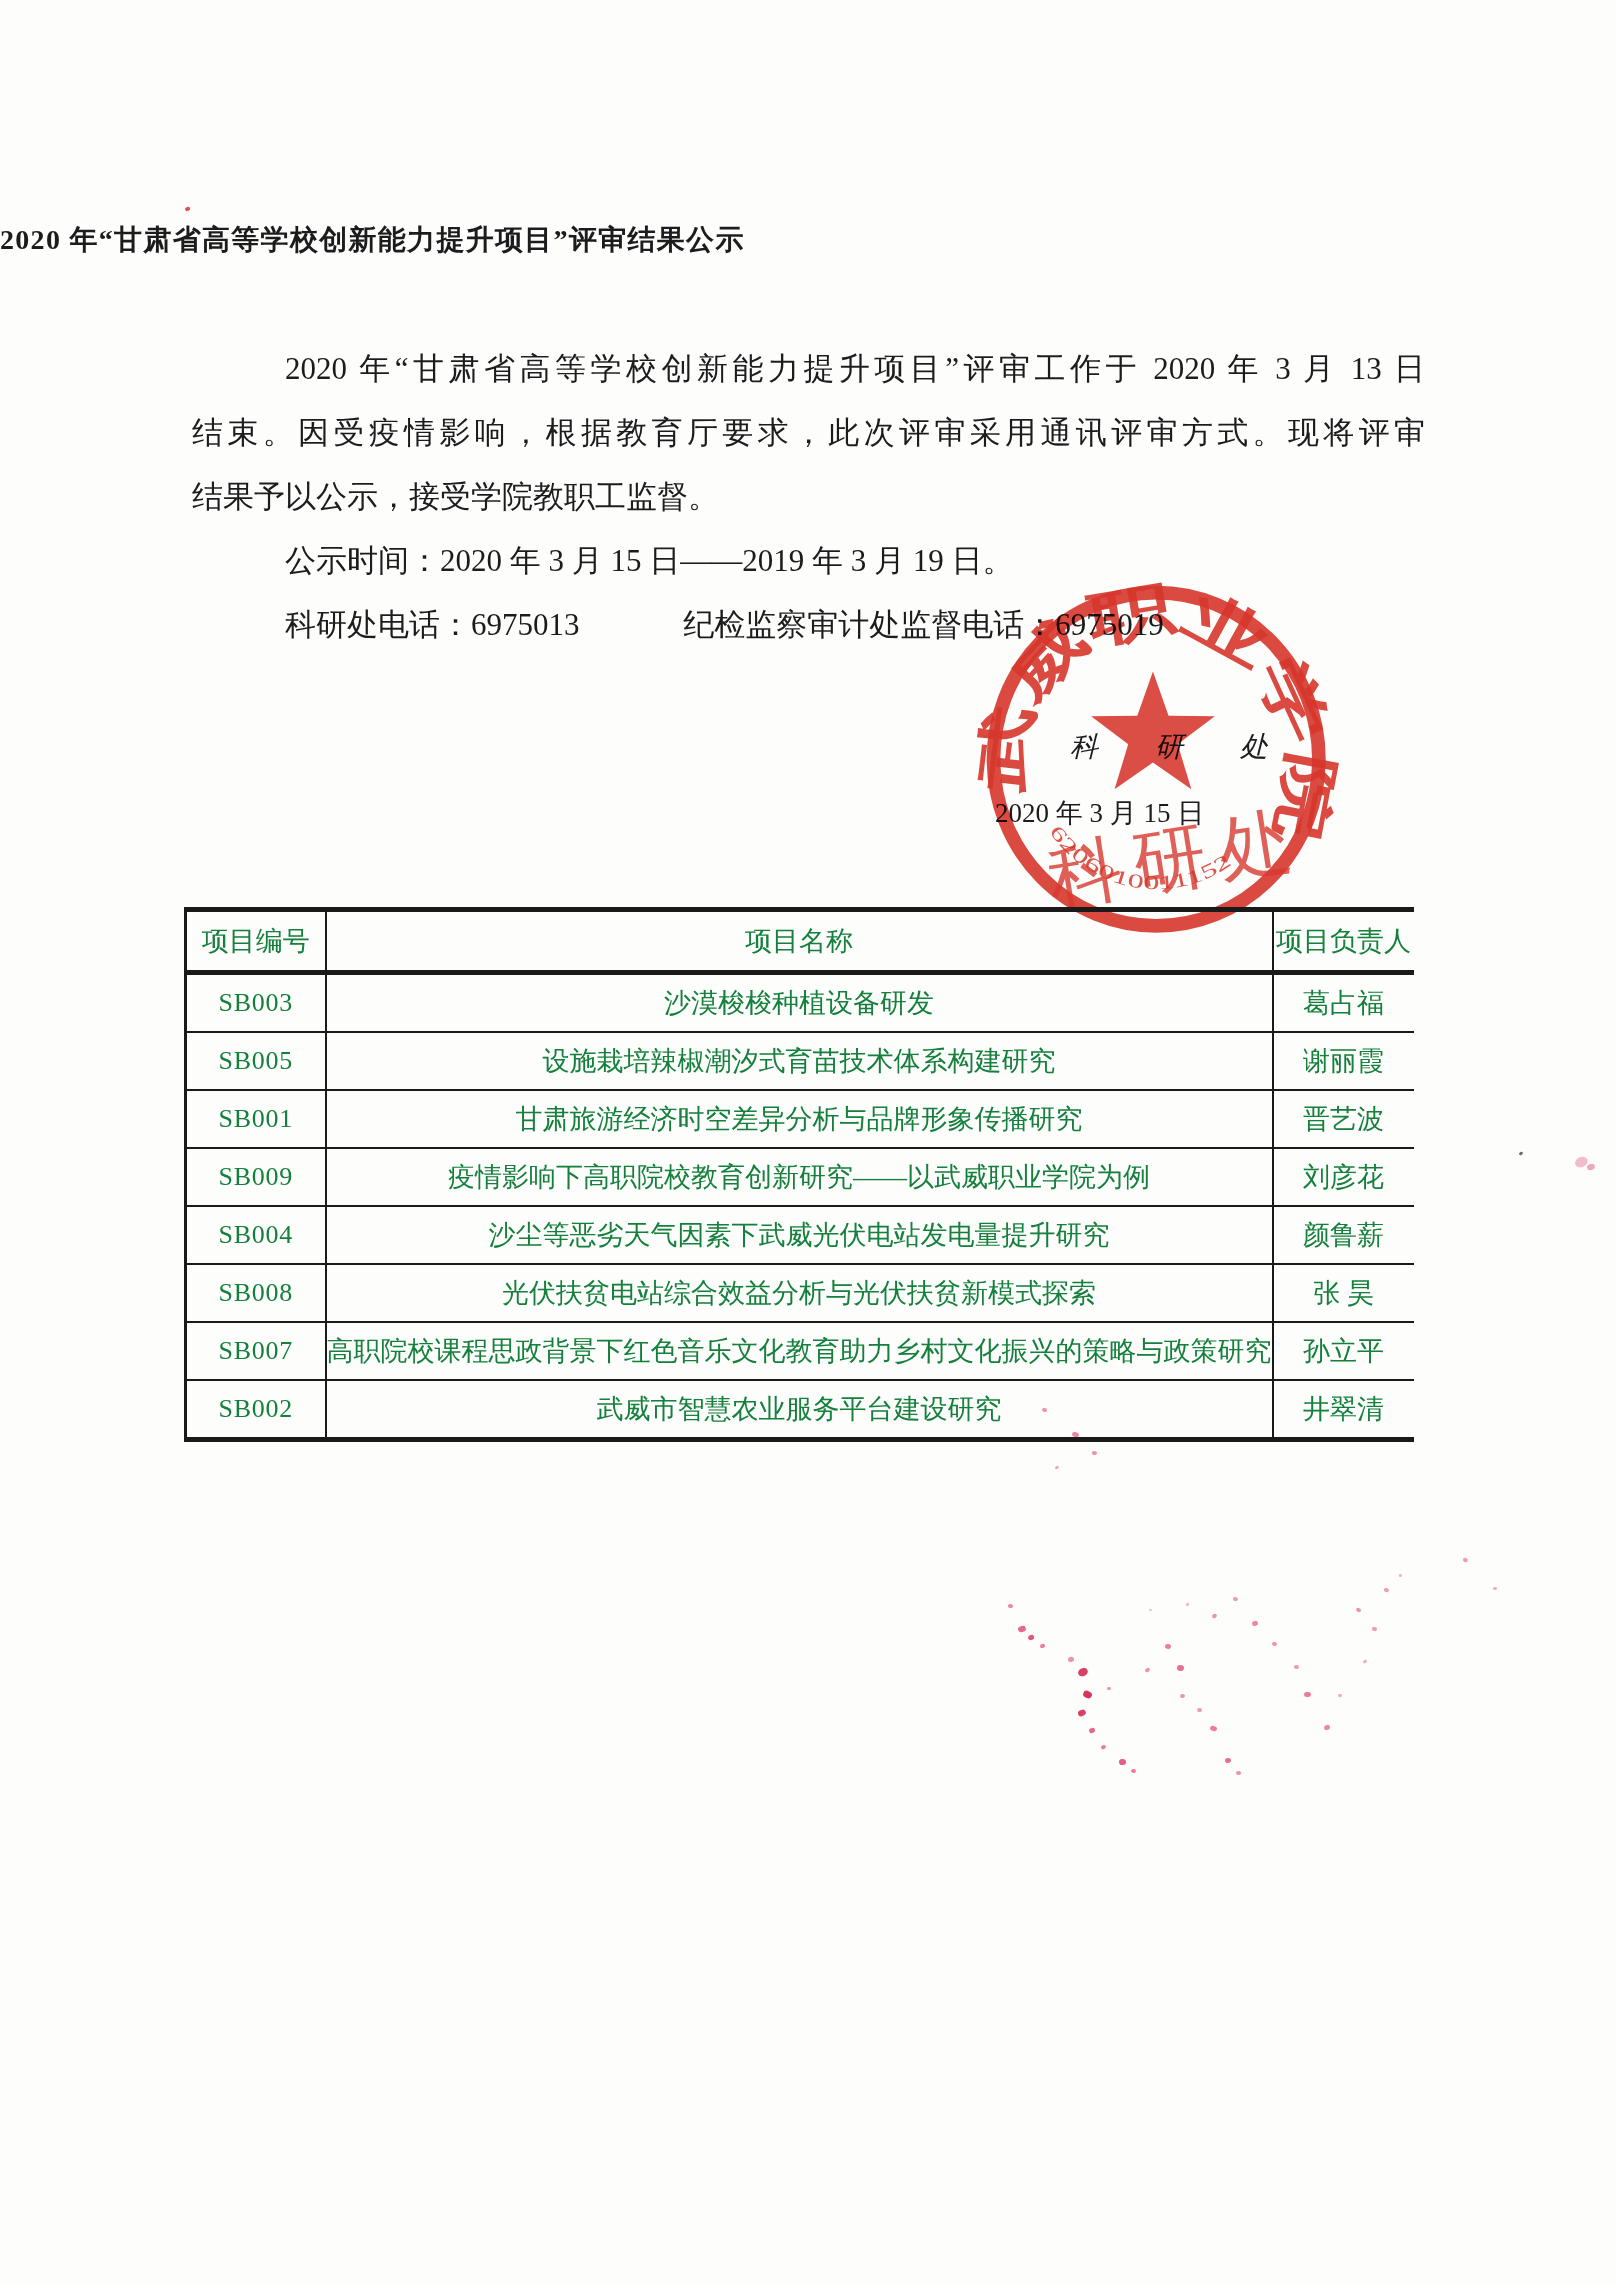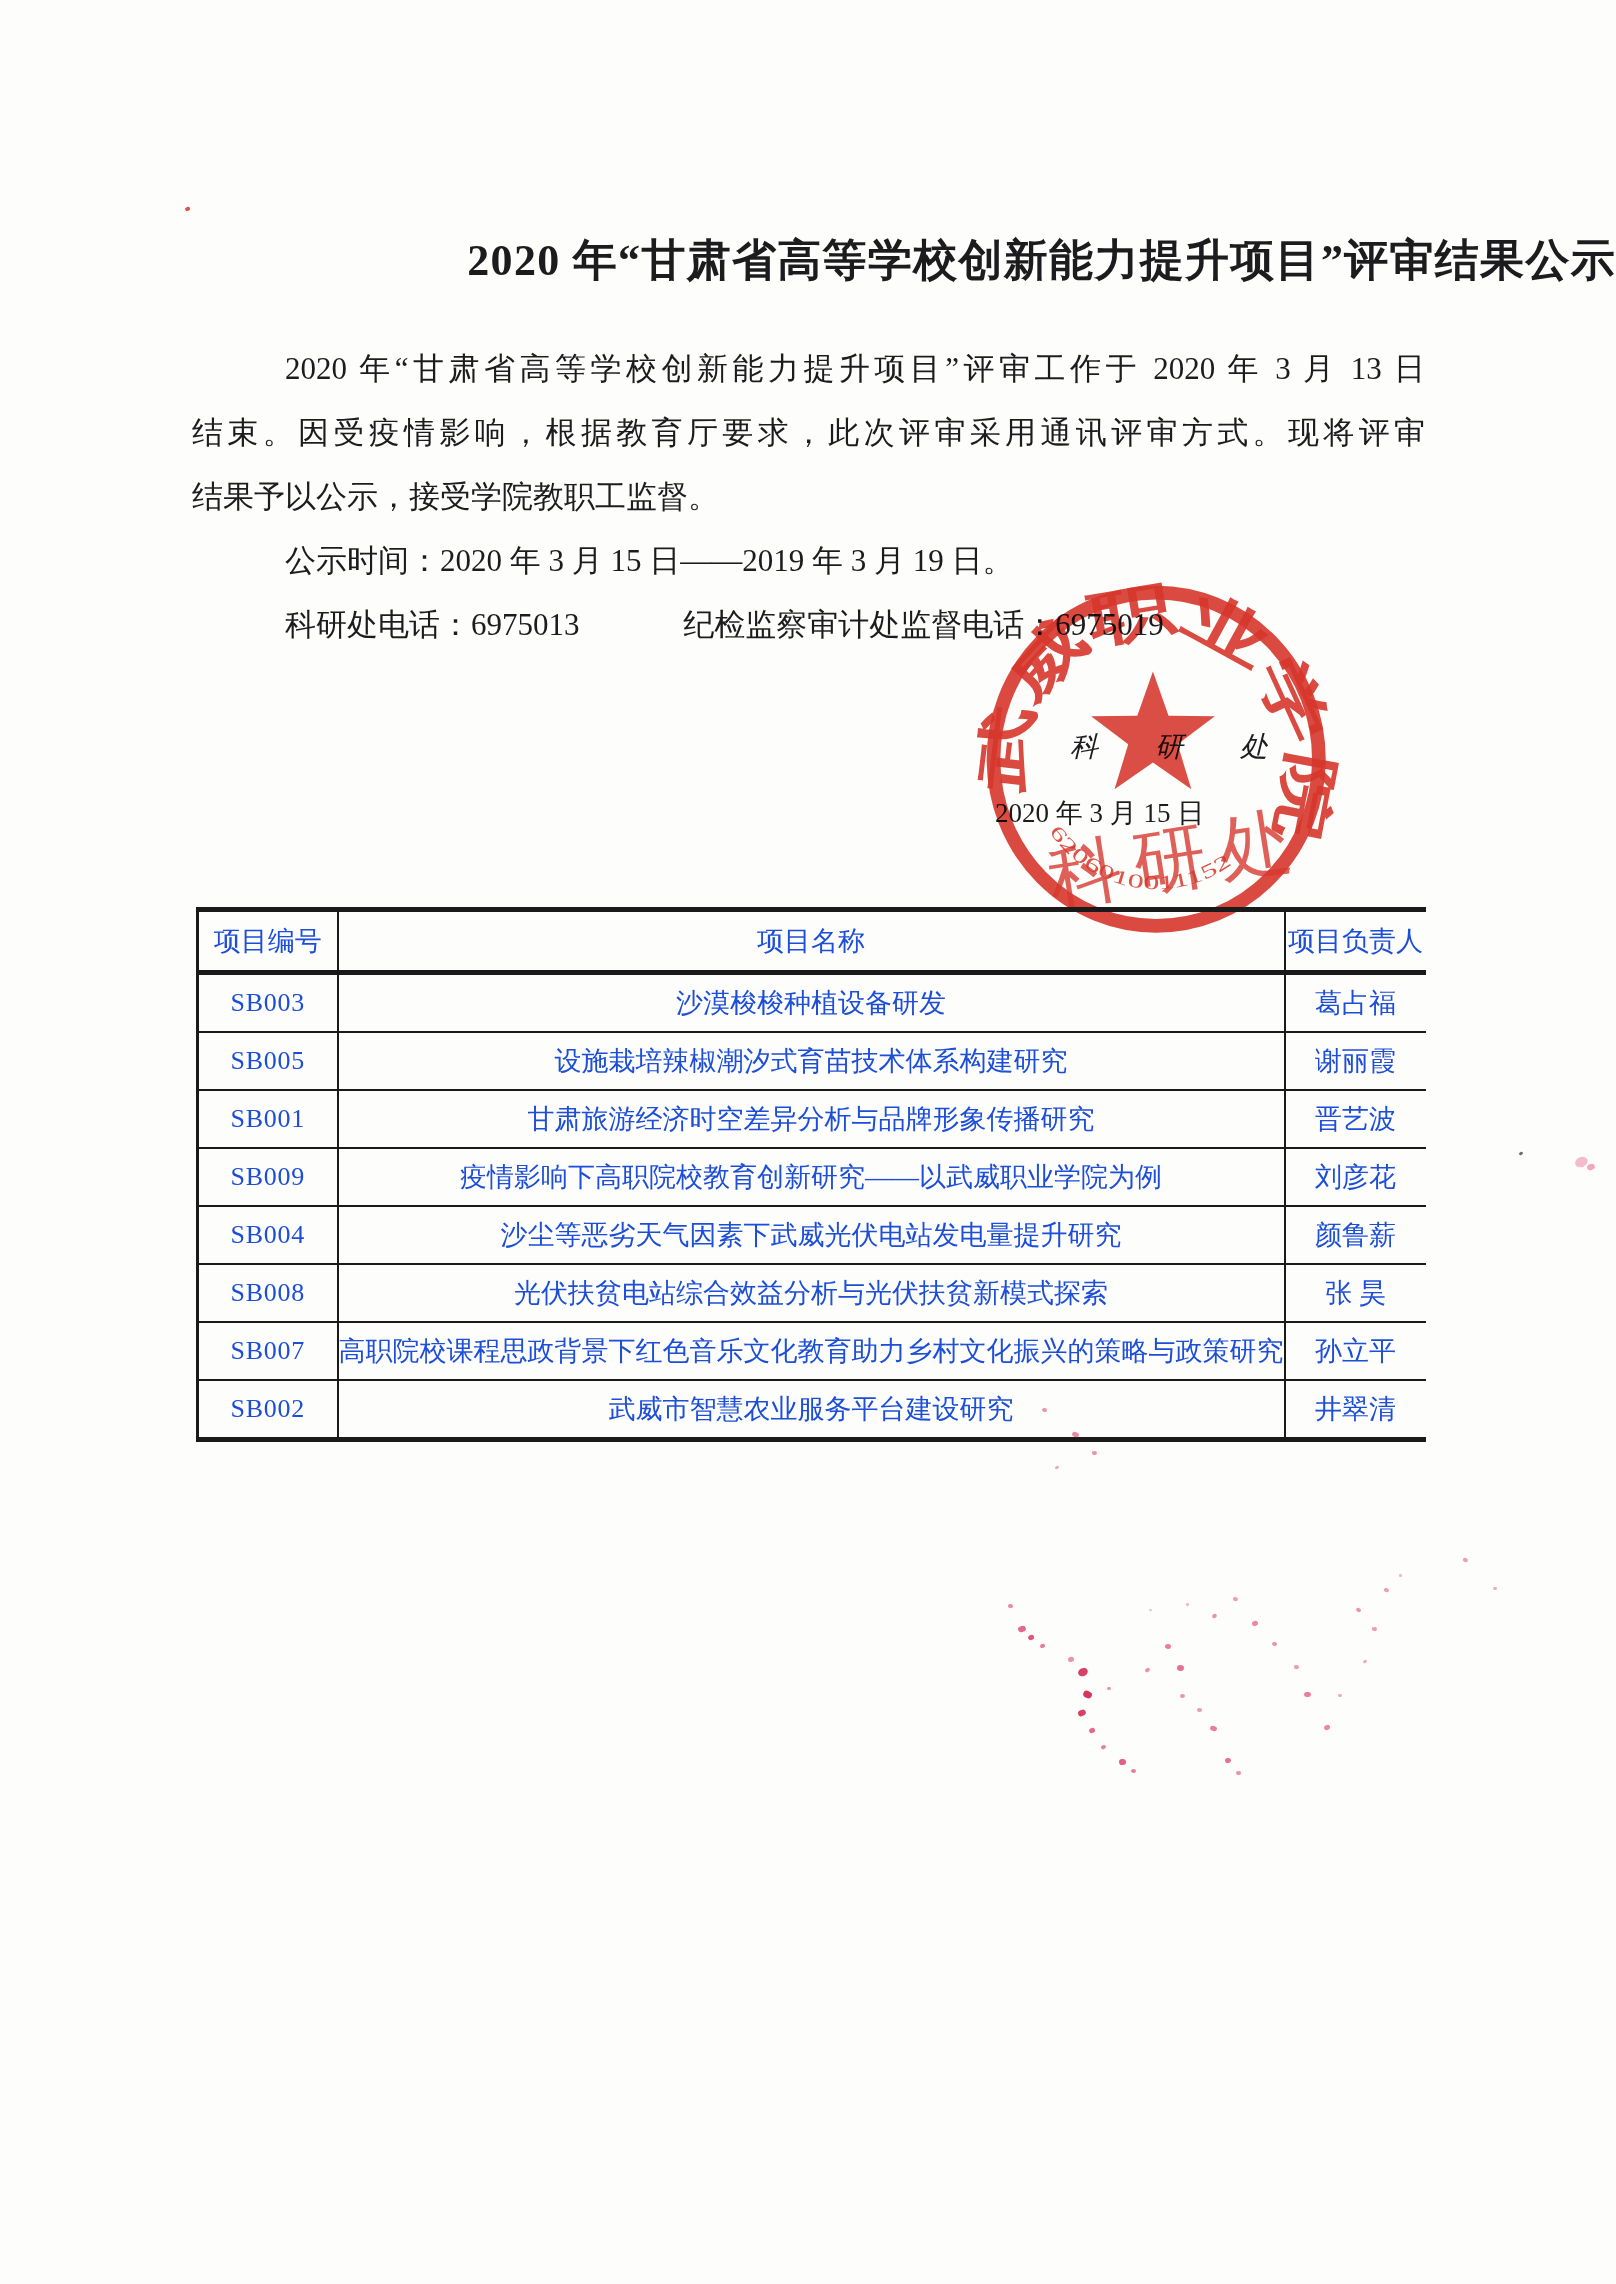--- a/index.html
+++ b/index.html
@@ -5,21 +5,21 @@
   html,body{margin:0;padding:0;}
   body{width:1616px;height:2284px;background:#ffffff;}
   .page{
     position:relative;width:1616px;height:2284px;overflow:hidden;
     background:#fdfdfb;
     font-family:"Liberation Serif","DejaVu Serif",serif;
     color:#1c1c1e;
   }
   .title{
     position:absolute;top:202px;left:0;width:100%;
-    text-align:right;font-size:44px;font-weight:bold;letter-spacing:1.3px;
+    text-align:left;font-size:28px;font-weight:bold;letter-spacing:1.3px;
     white-space:nowrap;
   }
   .bodytext{
     position:absolute;left:192px;top:337px;width:1233px;
     font-size:31px;line-height:64px;
   }
   .line{display:block;}
   .l-indent{text-indent:3em;}
   .l-fill{text-align:justify;text-align-last:justify;}
   .gap-span{margin-left:96px;}
@@ -29,23 +29,23 @@
   }
   .signoff-date{
     position:absolute;left:995px;top:795px;
     font-size:27px;white-space:nowrap;
   }
   .stamp{
     position:absolute;left:946px;top:582px;width:423px;height:365px;
     mix-blend-mode:multiply;opacity:.93;
   }
   .results-table{
-    position:absolute;left:196px;top:907px;width:1228px;
+    position:absolute;left:184px;top:907px;width:1228px;
     border-collapse:collapse;table-layout:fixed;
-    font-size:27px;color:#1d4ed8;
+    font-size:27px;color:#15803d;
   }
   .results-table th,.results-table td{
     border:2.6px solid #1a1a1a;text-align:center;vertical-align:middle;
     font-weight:normal;padding:0;white-space:nowrap;overflow:hidden;
   }
   .results-table thead th{height:58px;border-top-width:5.9px;}
   .results-table tbody td{height:56px;}
   .results-table tr>*:first-child{border-left-width:3.9px;}
   .results-table tr>*:last-child{border-right:none;}
   .results-table tr:last-child>*{border-bottom-width:5.9px;}

